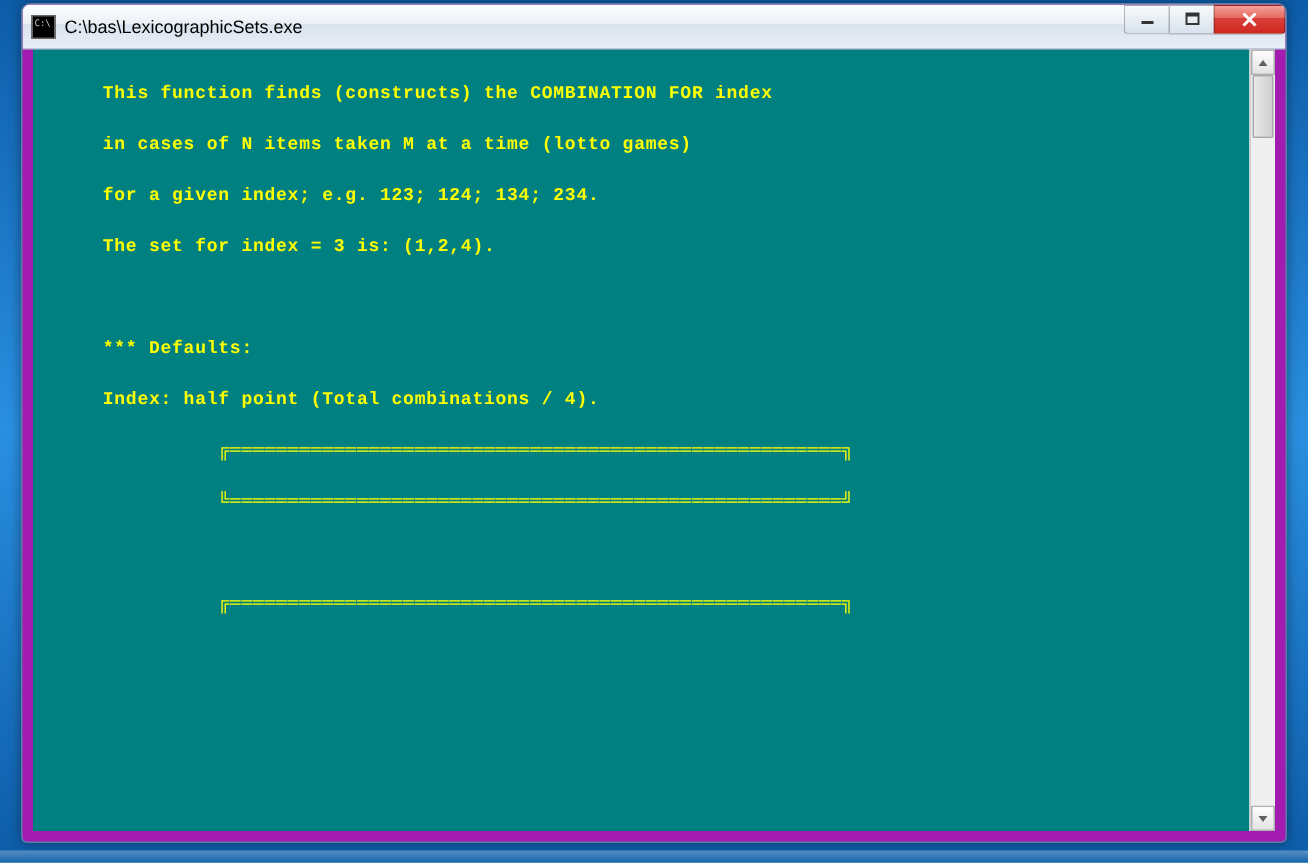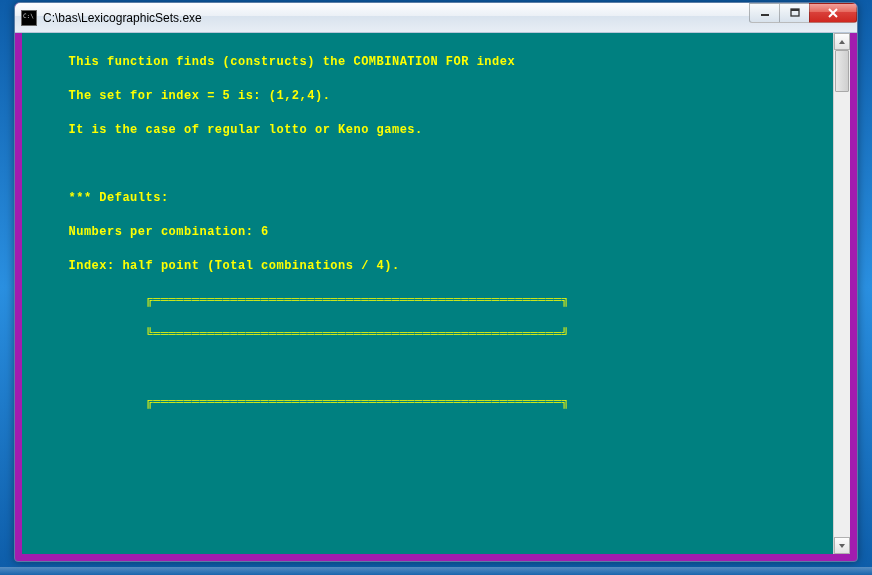--- a/index.html
+++ b/index.html
@@ -180,25 +180,25 @@
         <svg width="12" height="12" viewBox="0 0 12 12">
             <path d="M2 2 L10 10 M10 2 L2 10" stroke="#fff" stroke-width="2"></path>
           </svg>
       </div>
     </div>
   </div>
 
   <div class="client">
     <div class="console">
 <div class="line">     This function finds (constructs) the COMBINATION FOR index</div>
-<div class="line">     The set for index = 5 is: (1,2,4).</div>
-<div class="line">     It is the case of regular lotto or Keno games.</div>
+<div class="line">     in cases of N items taken M at a time (lotto games)</div>
+<div class="line">     for a given index; e.g. 123; 124; 134; 234.</div>
+<div class="line">     The set for index = 3 is: (1,2,4).</div>
 <div class="line"></div>
 <div class="line">     *** Defaults:</div>
-<div class="line">     Numbers per combination: 6</div>
 <div class="line">     Index: half point (Total combinations / 4).</div>
 <div class="bline">               ╔═════════════════════════════════════════════════════╗</div>
 <div class="bline">               ╚═════════════════════════════════════════════════════╝</div>
 <div class="line"> </div>
 <div class="bline">               ╔═════════════════════════════════════════════════════╗</div>
 
 
 
 
 

